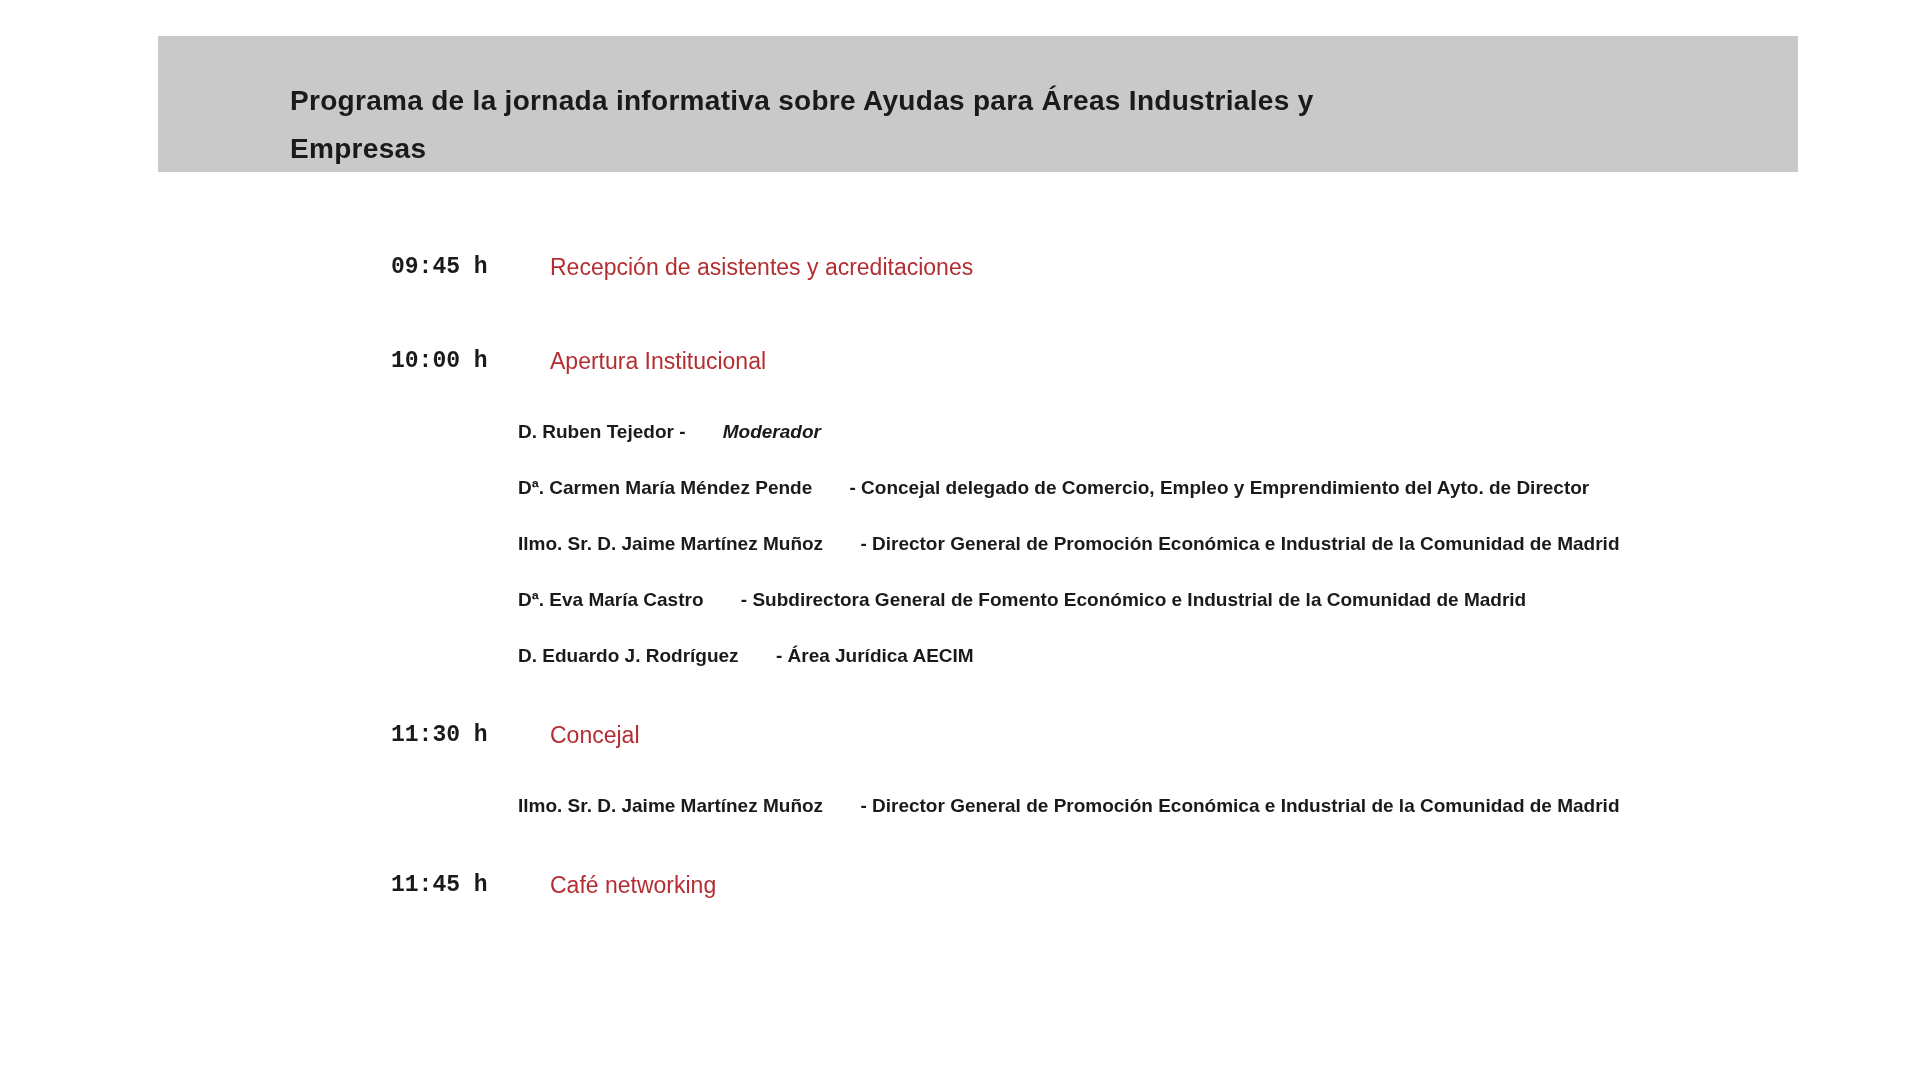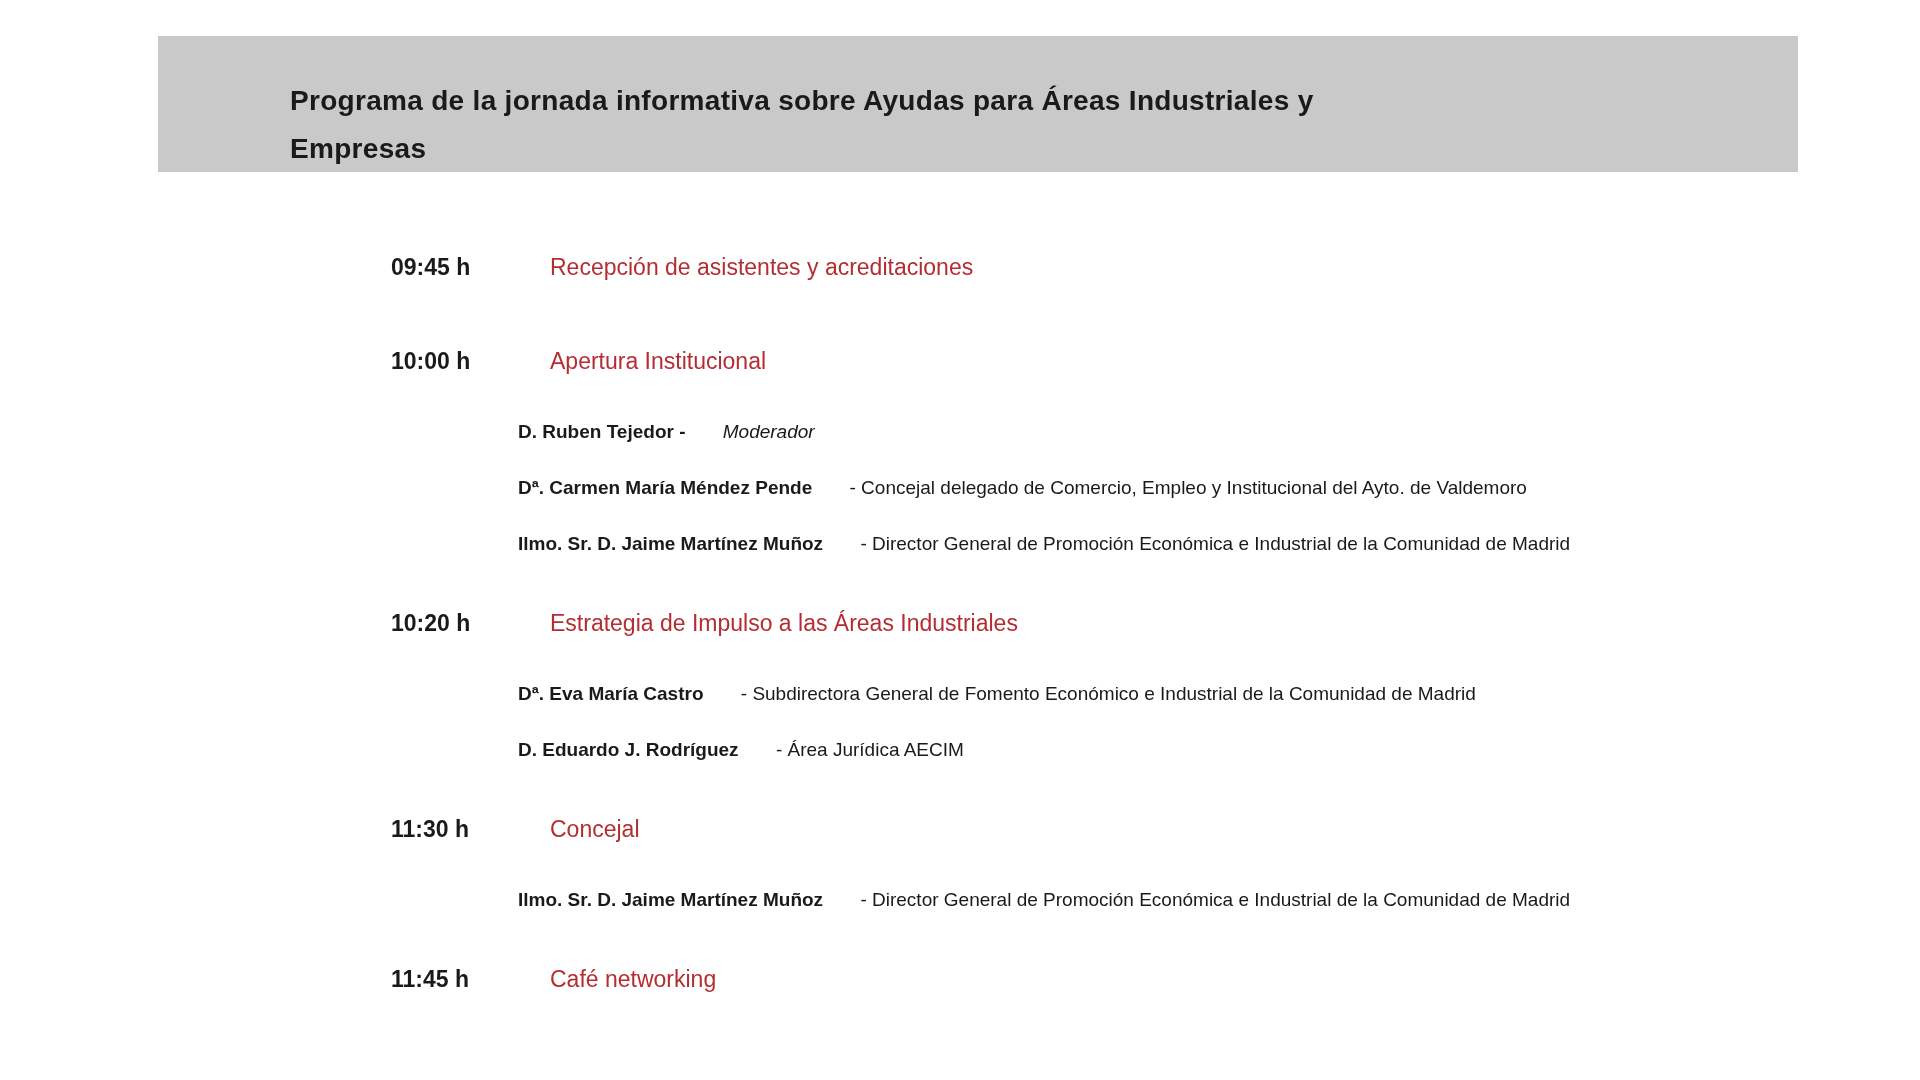--- a/index.html
+++ b/index.html
@@ -39,37 +39,38 @@
     align-items:flex-start;
     margin-bottom:24px;
   }
   .time{
     flex:0 0 127px;
     font-size:23px;
     font-weight:bold;
     line-height:38px;
     color:var(--ink);
     white-space:nowrap;
+    font-family:Liberation Mono, monospace;
   }
   .title{
     font-size:23px;
     font-weight:normal;
     line-height:38px;
     color:var(--accent);
     white-space:pre-wrap;
   }
   .speaker{
     margin-left:127px;
     margin-bottom:32px;
     font-size:19px;
     line-height:24px;
     color:var(--ink);
   }
   .speaker-name{font-weight:bold;}
-  .speaker-desc{font-weight:normal;text-align:right;}
+  .speaker-desc{font-weight:bold;text-align:right;}
   .speaker-desc.italic{font-style:italic;}
 </style>
 </head>
 <body style="background: rgb(255, 255, 255);">
 
 <div class="page">
   <header class="banner">
     <h1 class="banner-title">Programa de la jornada informativa sobre Ayudas para Áreas Industriales y
 Empresas</h1>
   </header>
@@ -84,32 +85,28 @@
   </section>
 
   <section class="session">
     <div class="session-head">
       <span class="time">10:00 h</span>
       <h2 class="title">Apertura Institucional</h2>
     </div>
     <div class="speakers">
   <p class="speaker"><span class="speaker-name">D. Ruben Tejedor - </span><span class="speaker-desc italic">Moderador</span></p>
 
-  <p class="speaker"><span class="speaker-name">Dª. Carmen María Méndez Pende</span><span class="speaker-desc">  - Concejal delegado de Comercio, Empleo y Institucional del Ayto. de Valdemoro</span></p>
+  <p class="speaker"><span class="speaker-name">Dª. Carmen María Méndez Pende</span><span class="speaker-desc">  - Concejal delegado de Comercio, Empleo y Emprendimiento del Ayto. de Director</span></p>
 
 
   <p class="speaker"><span class="speaker-name">Ilmo. Sr. D. Jaime Martínez Muñoz</span><span class="speaker-desc"> - Director General de Promoción Económica e Industrial de la Comunidad de Madrid</span></p>
 </div>
   </section>
 
   <section class="session">
-    <div class="session-head">
-      <span class="time">10:20 h</span>
-      <h2 class="title">Estrategia de Impulso a las Áreas Industriales</h2>
-    </div>
     <div class="speakers">
   <p class="speaker"><span class="speaker-name">Dª. Eva María Castro</span><span class="speaker-desc"> - Subdirectora General de Fomento Económico e Industrial de la Comunidad de Madrid</span></p>
 </div>
   </section>
 
   <section class="session">
     <div class="speakers">
   <p class="speaker"><span class="speaker-name">D. Eduardo J. Rodríguez</span><span class="speaker-desc"> - Área Jurídica AECIM</span></p>
 </div>
   </section>

